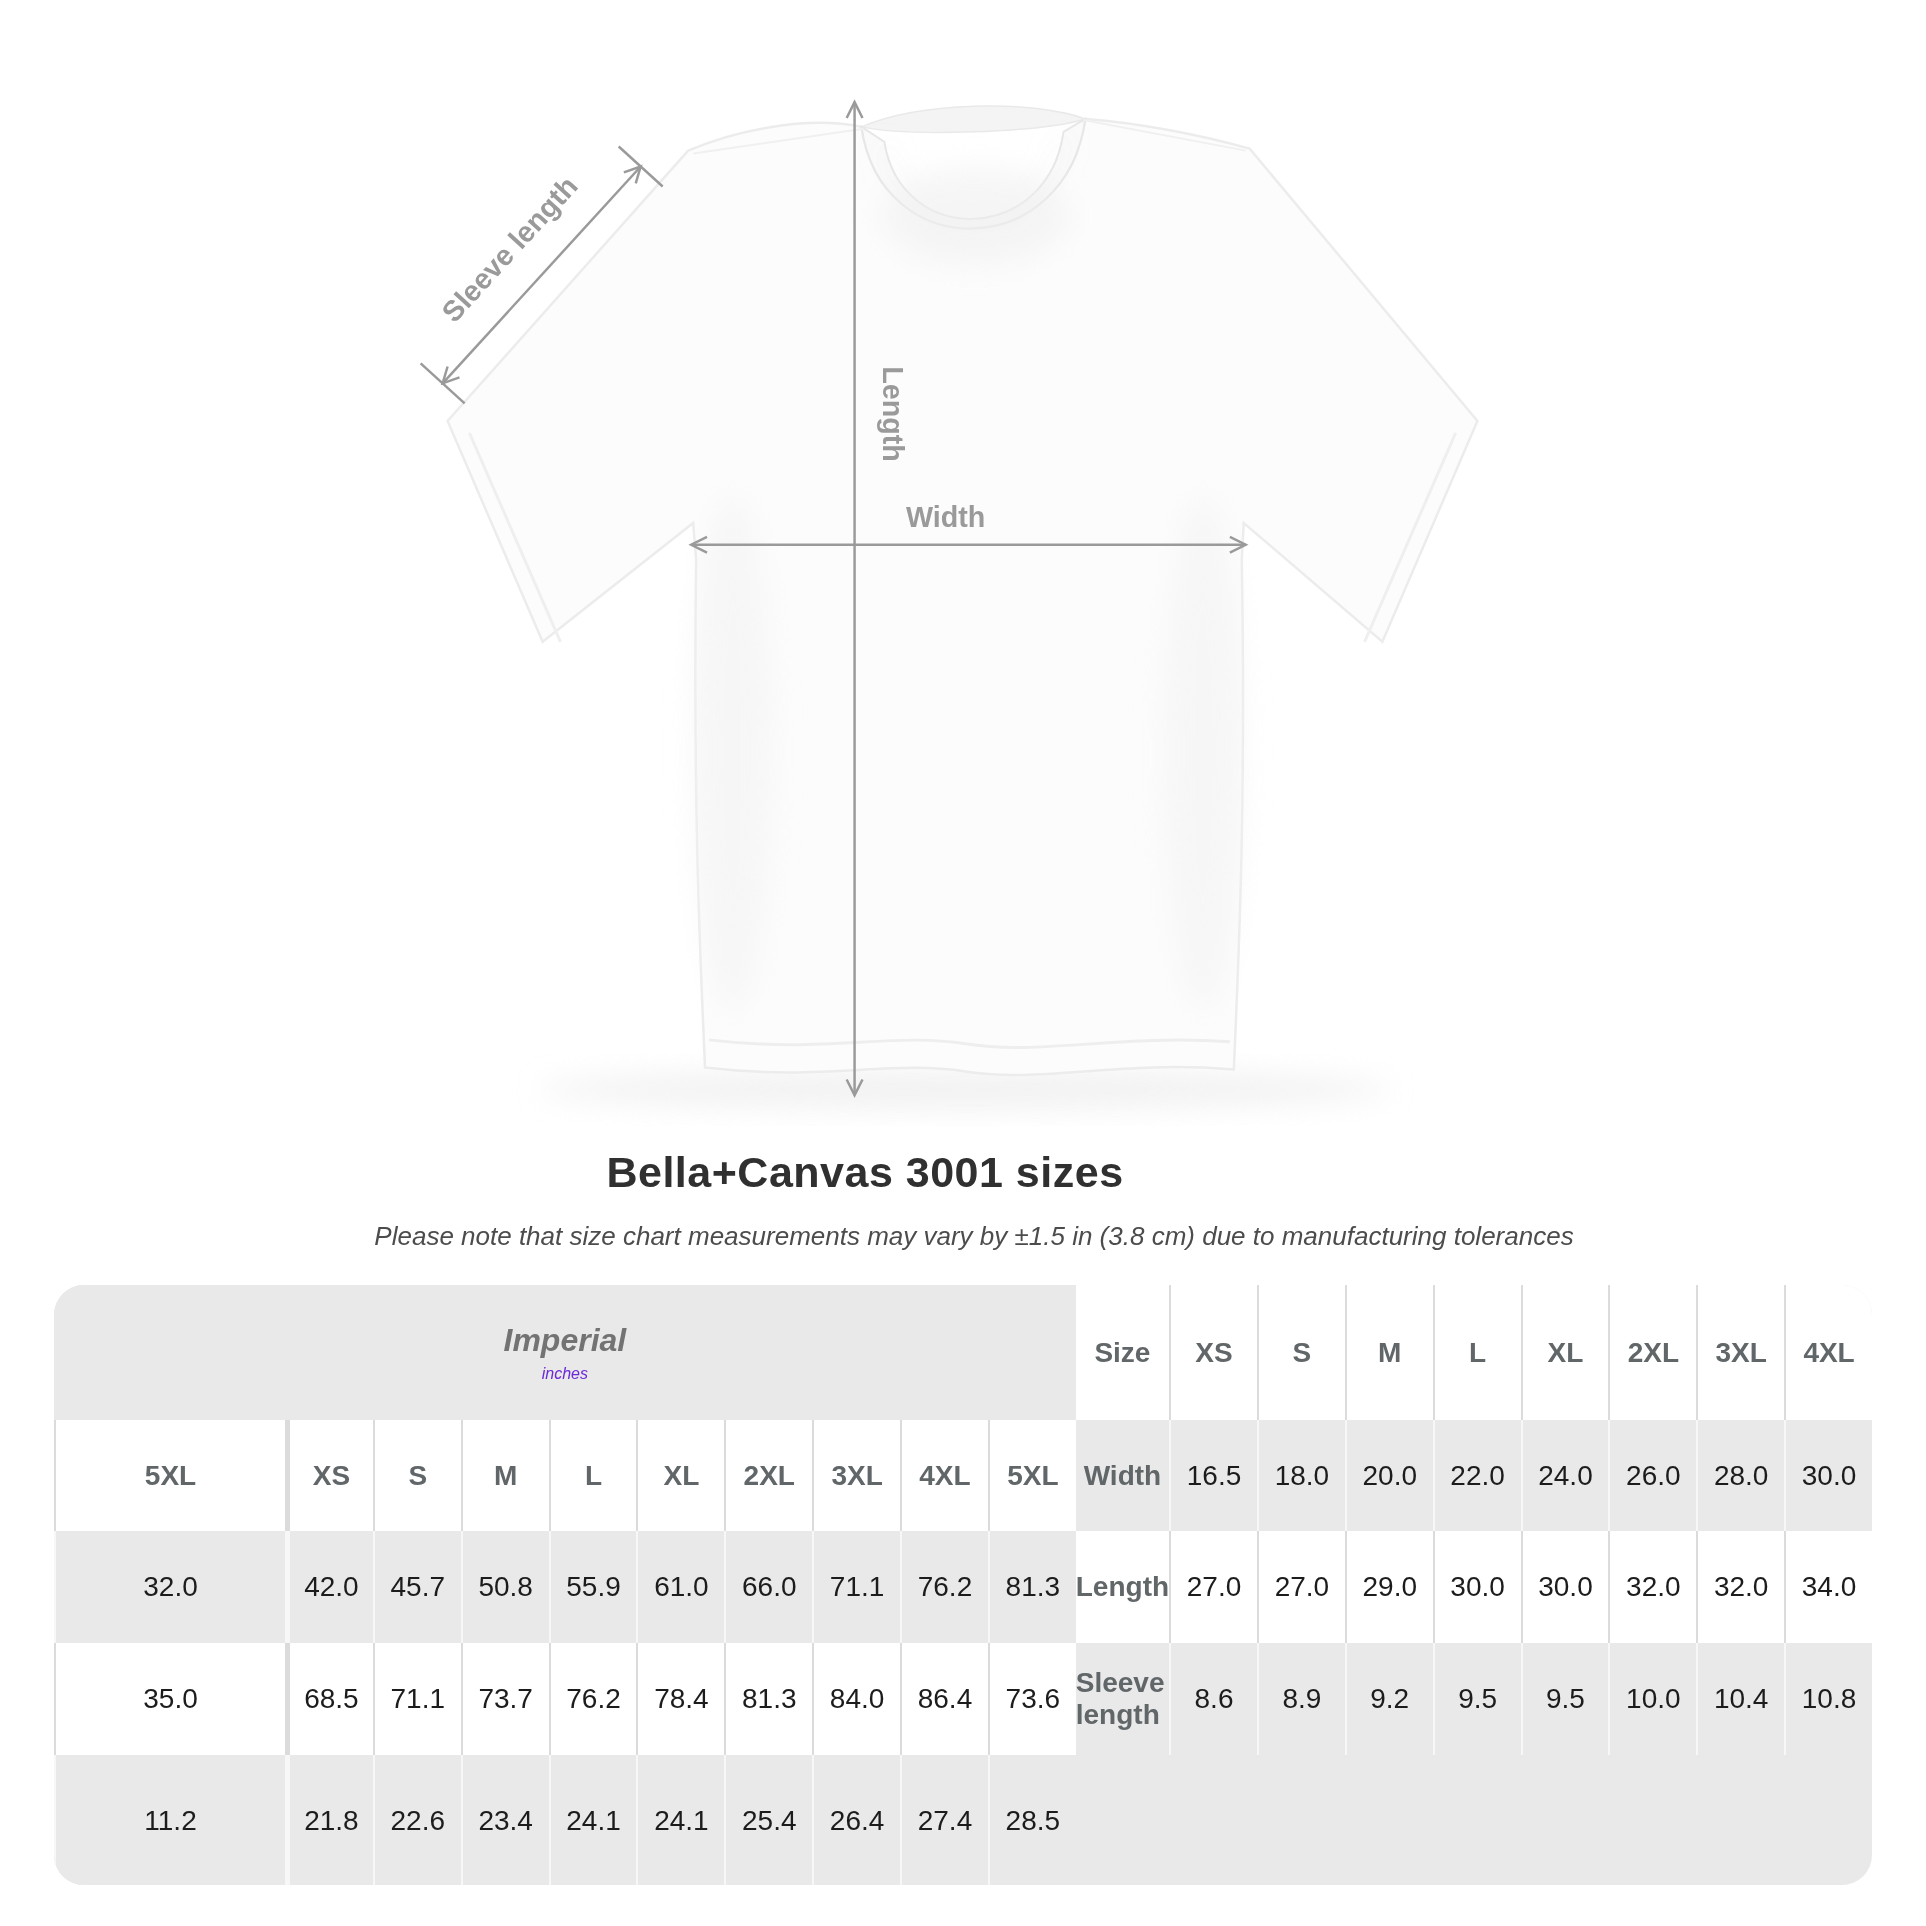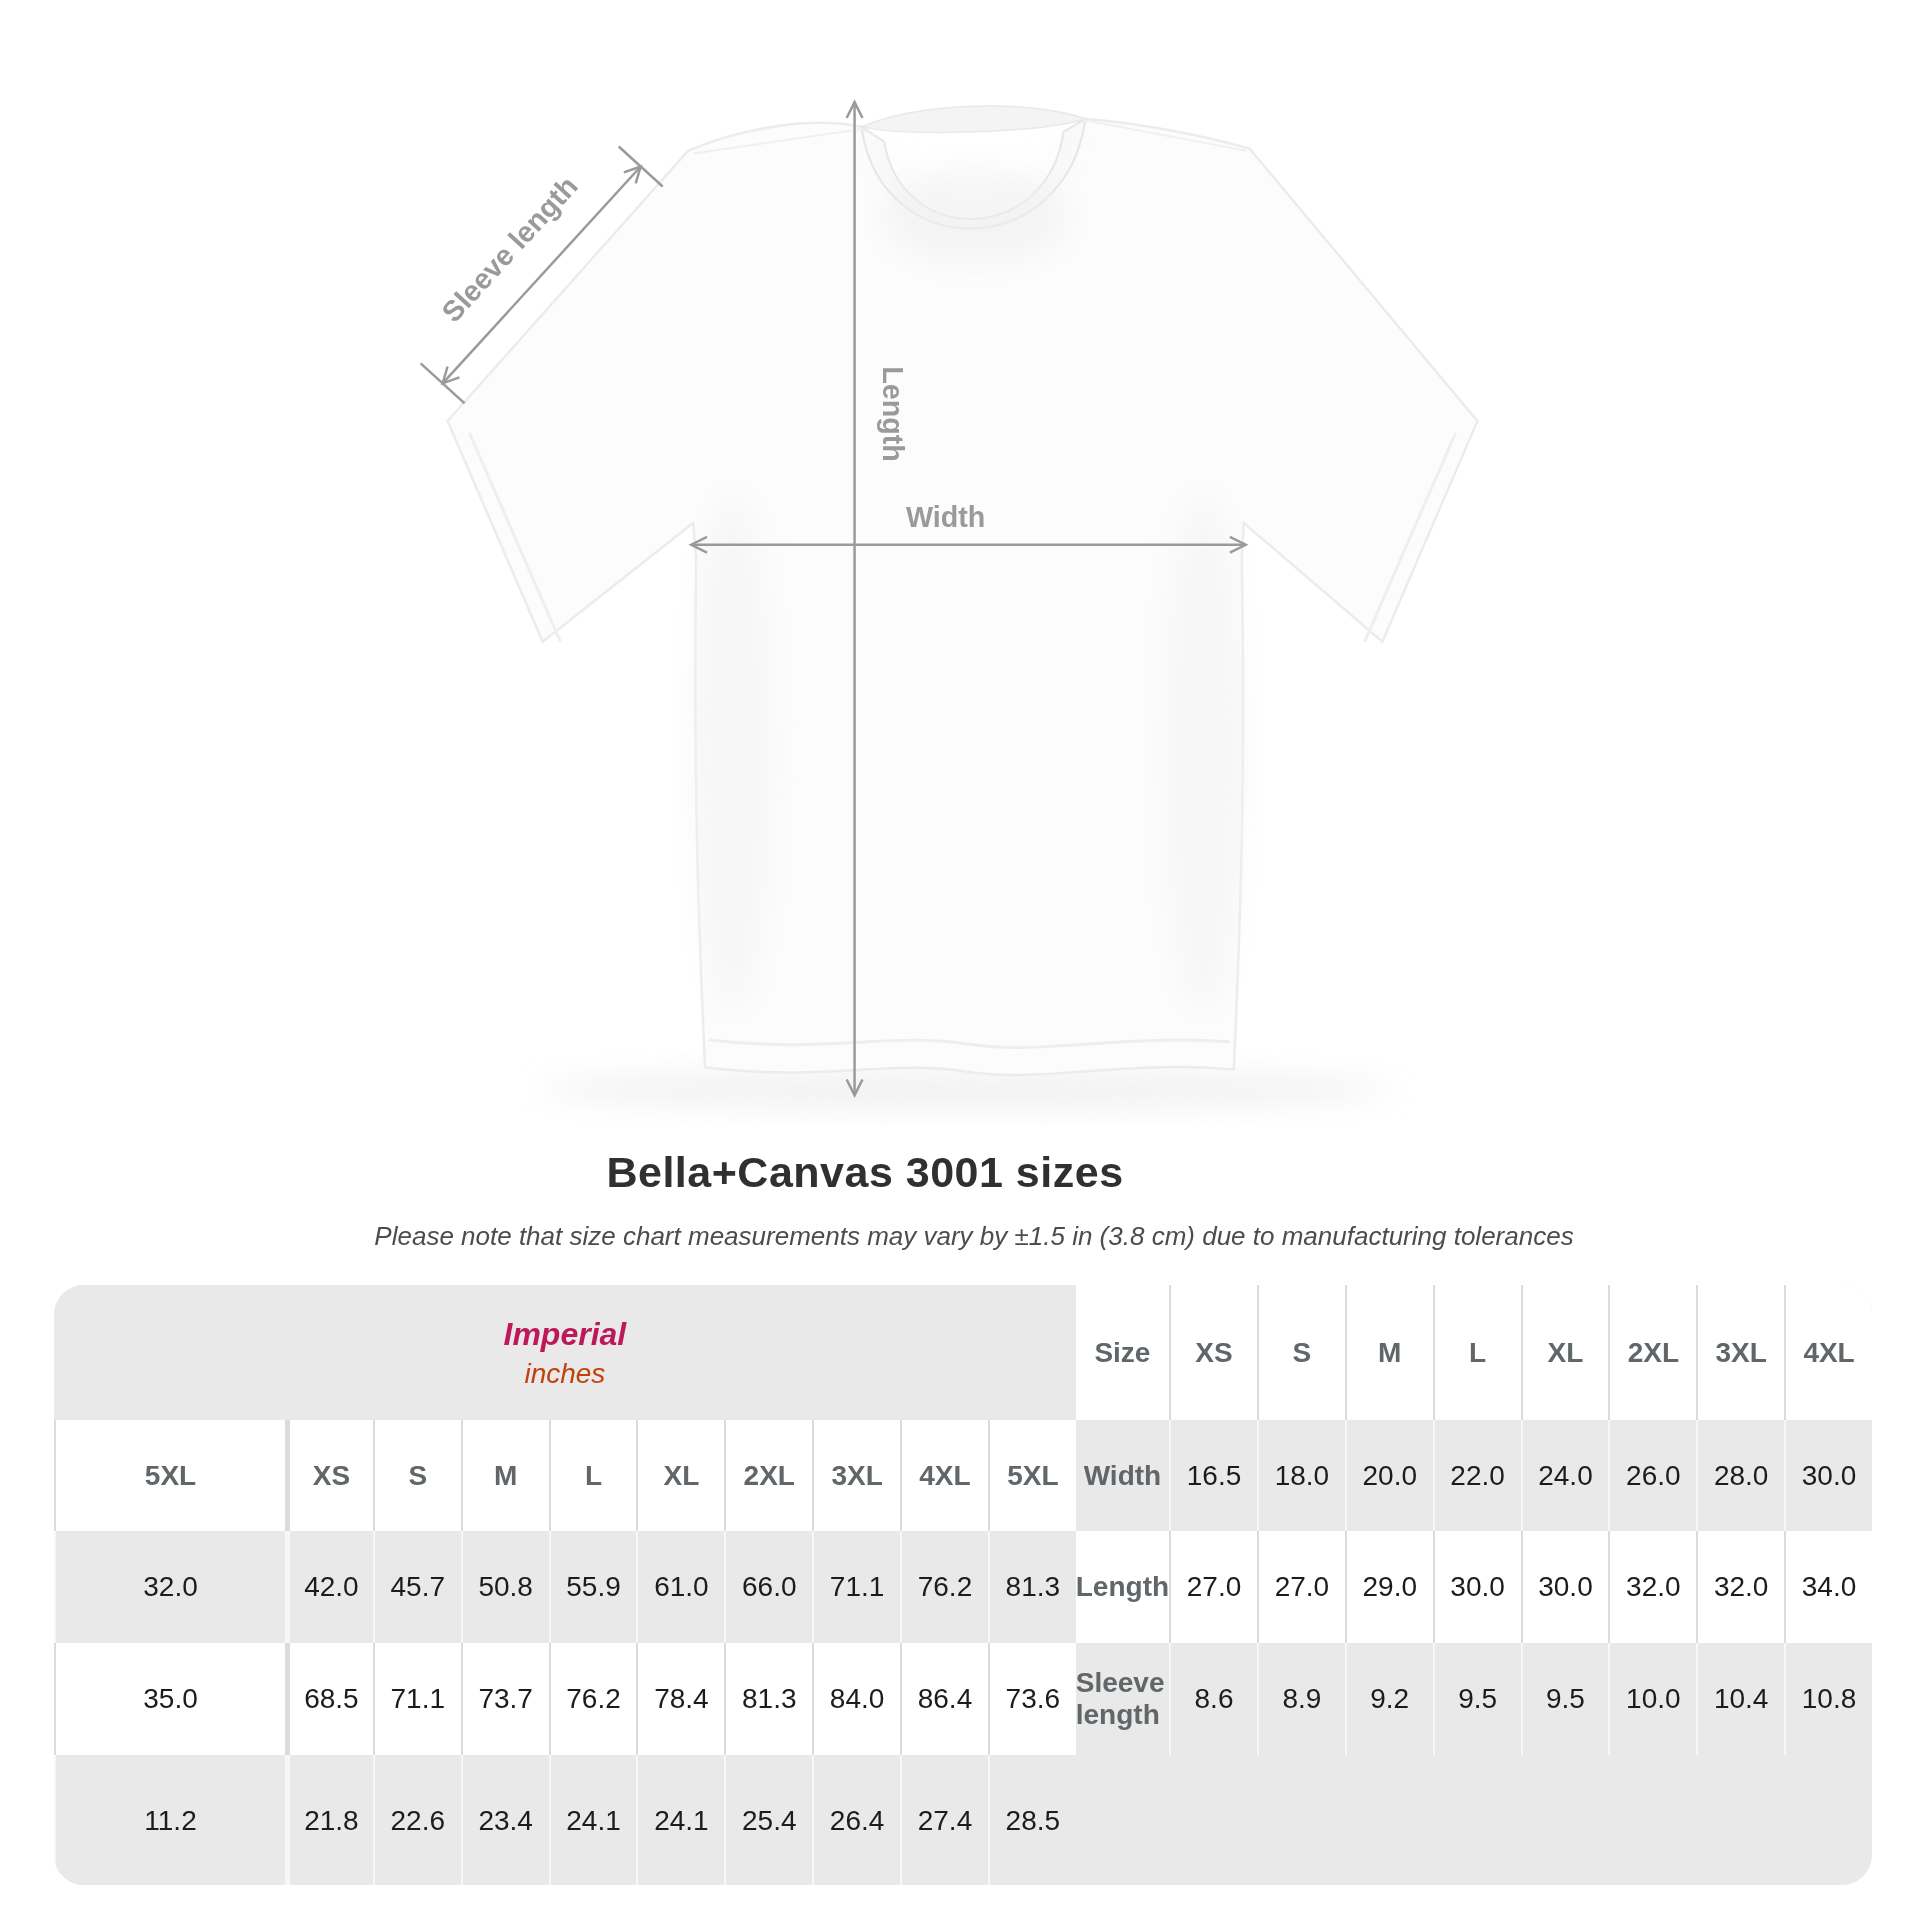--- a/index.html
+++ b/index.html
@@ -22,22 +22,22 @@
     display:grid;grid-template-columns:231px repeat(18,1fr);
     grid-template-rows:135px 111px 112px 112px 131px;
     background:#e9e9e9;border-radius:30px;overflow:hidden;
   }
   .band-cell{
     grid-row:1;background:#e9e9e9;display:flex;flex-direction:column;
     align-items:center;justify-content:center;gap:10px;
   }
   .band-imperial{grid-column:1/11;}
   .band-metric{grid-column:11/20;}
-  .group-title{font-size:32px;font-weight:bold;font-style:italic;color:#be185d;line-height:1;}
-  .group-sub{font-size:28px;font-style:italic;color:#c2410c;line-height:1;}
+  .group-title{font-size:32px;font-weight:bold;font-style:italic;color:#737373;line-height:1;}
+  .group-sub{font-size:16px;font-style:italic;color:#6d28d9;line-height:1;}
   .cell{display:flex;align-items:center;justify-content:center;}
   .row-white{background:#ffffff;border-left:2px solid #dbdbdb;}
   .row-gray{background:#e9e9e9;border-left:2px solid #f7f7f7;}
   .no-sep{border-left:none !important;}
   .sep-strong{border-left-width:5px !important;}
   .hdr{font-weight:bold;font-size:28px;color:#616669;}
   .val{font-size:28px;color:#1c1c1c;}
 </style>
 </head>
 <body>

